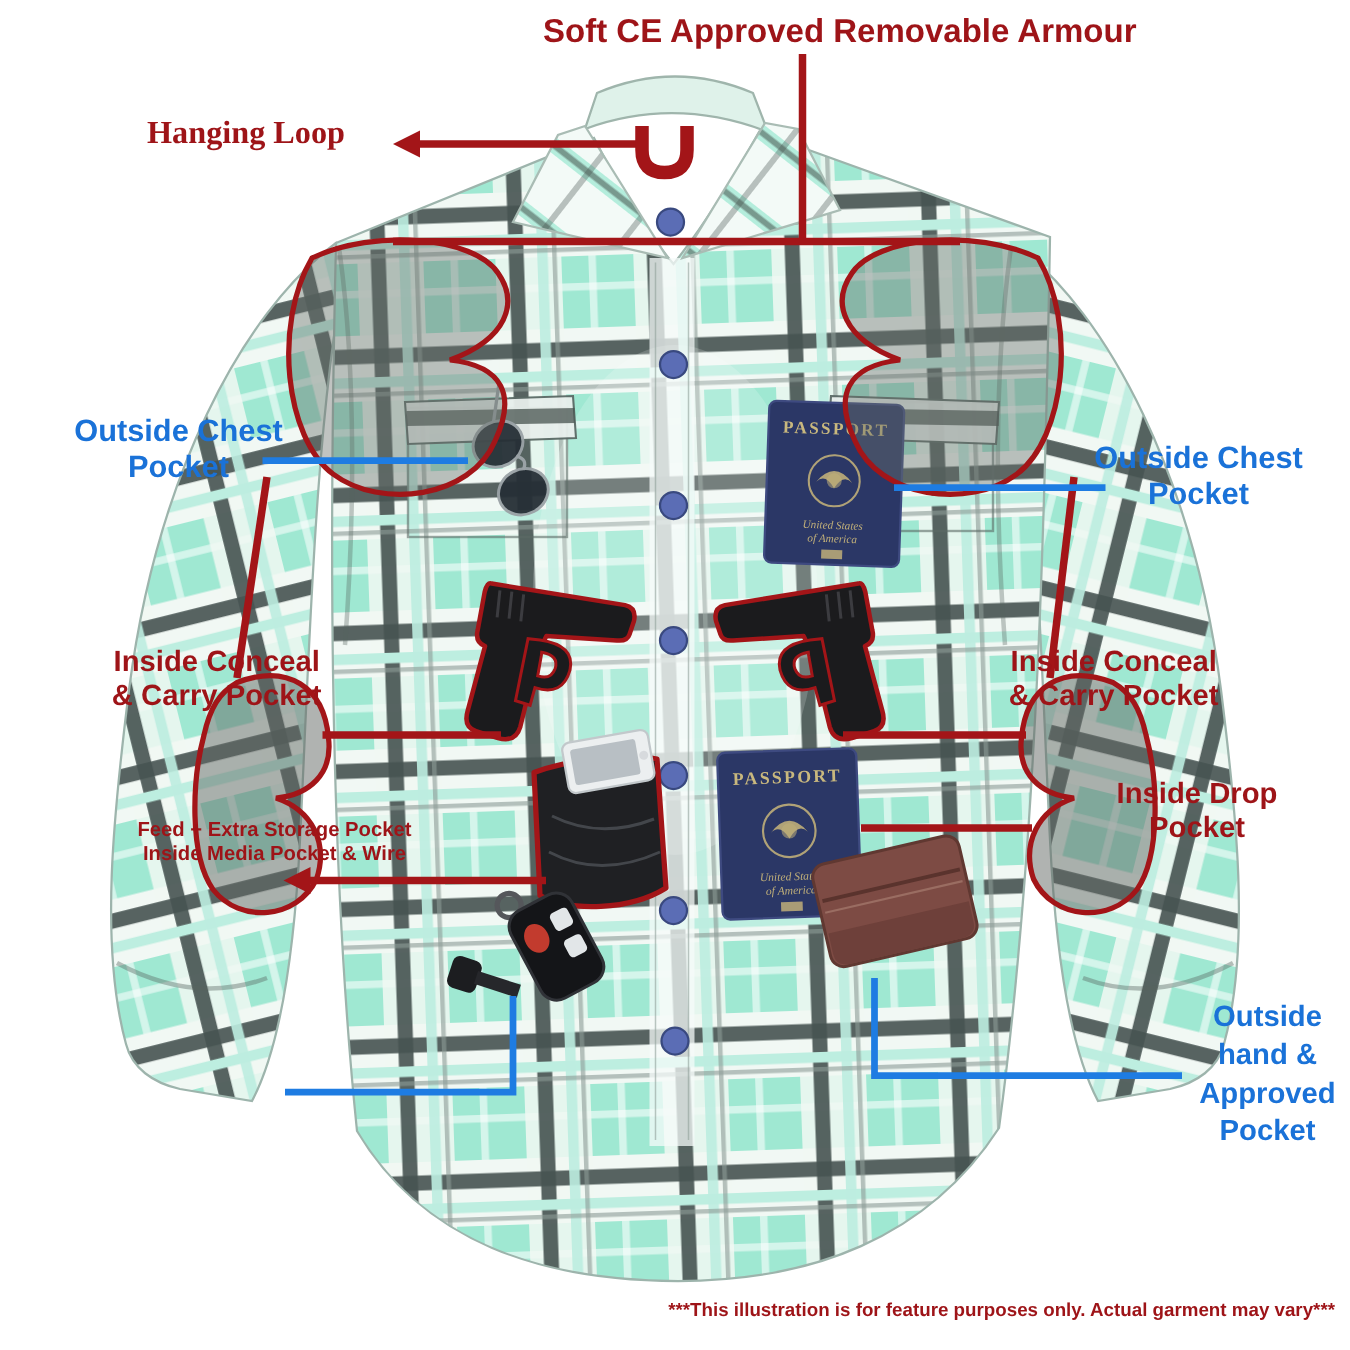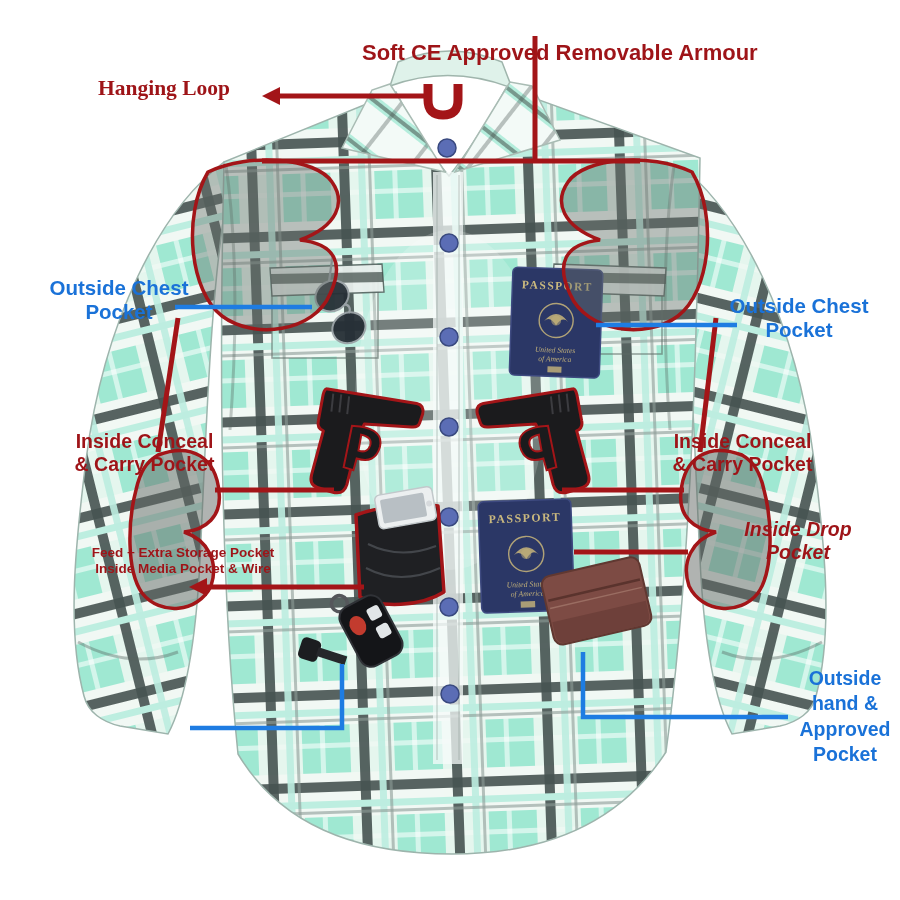--- a/index.html
+++ b/index.html
@@ -185,21 +185,21 @@
   <path d="M428,84 V100 Q428,115 443,115 Q458,115 458,100 V84" fill="none" stroke="var(--line_red,#a31518)" stroke-width="9"></path>
 
   <g stroke="var(--line_blue,#1e7ce2)" stroke-width="4.5" fill="none">
     <path d="M175,307 H312"></path>
     <path d="M596,325 H737"></path>
     <path d="M190,728 H342 V664"></path>
     <path d="M583,652 V717 H788"></path>
   </g>
 </svg>
 
-<div class="lbl red" style="left:362px;top:8px;font-size:22px;margin-top:32px;">
+<div class="lbl red" style="left:362px;top:8px;font-size:22px;">
   <span>Soft CE Approved Removable Armour</span>
 </div>
 
 <div class="lbl red" style="left:98px;top:76px;font-size:21.5px;font-family:Liberation Serif, serif;">
   <span>Hanging Loop</span>
 </div>
 
 <div class="lbl blue" style="left:8px;top:276px;width:222px;font-size:20.5px;">
   <div>Outside Chest</div>
   <div>Pocket</div>
@@ -218,29 +218,32 @@
 <div class="lbl red" style="left:640px;top:430px;width:205px;font-size:19.5px;">
   <div>Inside Conceal</div>
   <div>&amp; Carry Pocket</div>
 </div>
 
 <div class="lbl red" style="left:64px;top:545px;width:238px;font-size:13.5px;">
   <div>Feed + Extra Storage Pocket</div>
   <div>Inside Media Pocket &amp; Wire</div>
 </div>
 
-<div class="lbl red" style="left:712px;top:518px;width:172px;font-size:19.5px;font-style:italic;">
+<div class="lbl red" style="left:712px;top:518px;width:172px;font-size:19.5px;">
   <div>Inside Drop</div>
   <div>Pocket</div>
 </div>
 
 <div class="lbl blue" style="left:2px;top:676px;width:200px;font-size:19.5px;">
 </div>
 
 <div class="lbl blue" style="left:792px;top:666px;width:106px;font-size:19.5px;line-height:1.3;">
   <div>Outside</div>
   <div>hand &amp;</div>
   <div>Approved</div>
   <div>Pocket</div>
 </div>
 
+<div class="lbl red" style="right:10px;top:866px;font-size:12.5px;">
+  <span>***This illustration is for feature purposes only.  Actual garment may vary***</span>
+</div>
 
 </div>
 
 </body></html>

